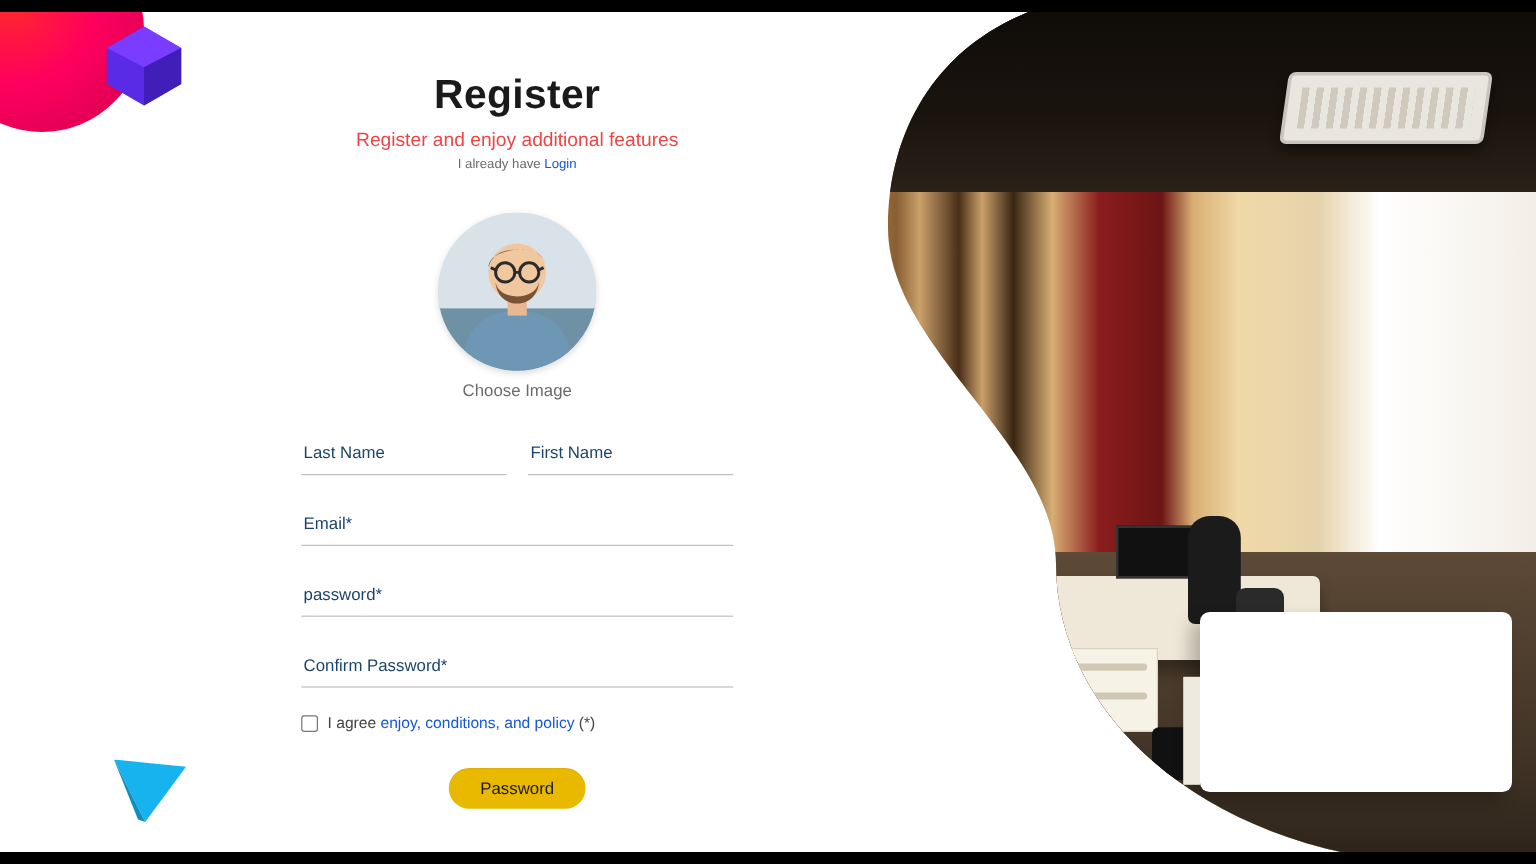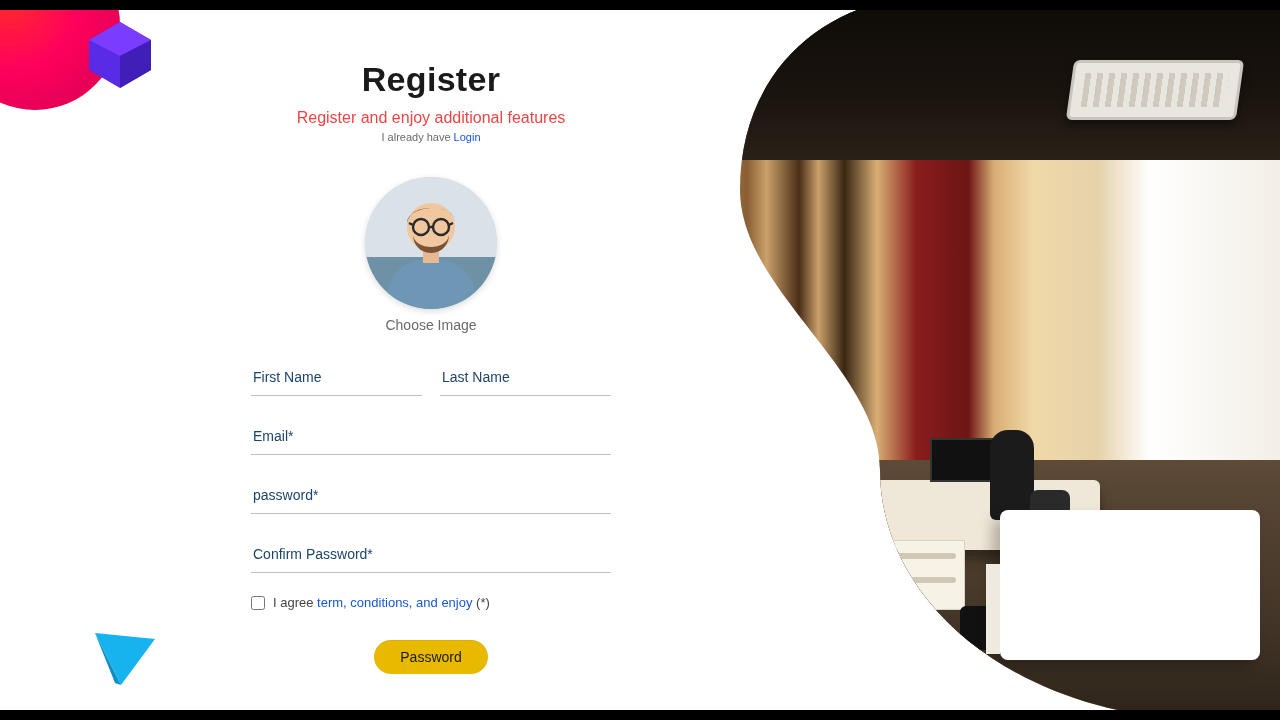--- a/index.html
+++ b/index.html
@@ -170,41 +170,41 @@
           <line x1="84" y1="48" x2="88" y2="46" stroke="#2b2b2b" stroke-width="2.4"></line>
         </g>
       </svg>
     </div>
     <div class="choose">Choose Image</div>
   </div>
 
   <form>
     <div class="row">
       <div class="field">
-        <input class="input" type="text" placeholder="First Name" style="">
+        <input class="input" type="text" placeholder="Last Name" style="">
       </div>
       <div class="field">
-        <input class="input" type="text" placeholder="Last Name" style="">
+        <input class="input" type="text" placeholder="First Name" style="">
       </div>
     </div>
 
     <div class="full">
       <input class="input" type="email" placeholder="Email*" style="">
     </div>
     <div class="full">
       <input class="input" type="password" placeholder="password*" style="">
     </div>
     <div class="full">
       <input class="input" type="password" placeholder="Confirm Password*" style="">
     </div>
 
     <label class="agree">
       <input type="checkbox" style="">
       <span>
-        <span>I agree </span><a href="#">term, conditions, and enjoy</a><span> (*)</span>
+        <span>I agree </span><a href="#">enjoy, conditions, and policy</a><span> (*)</span>
       </span>
     </label>
 
     <div class="btn-row">
       <button class="btn" type="submit">Password</button>
     </div>
   </form>
 </div>
 
 </body></html>

